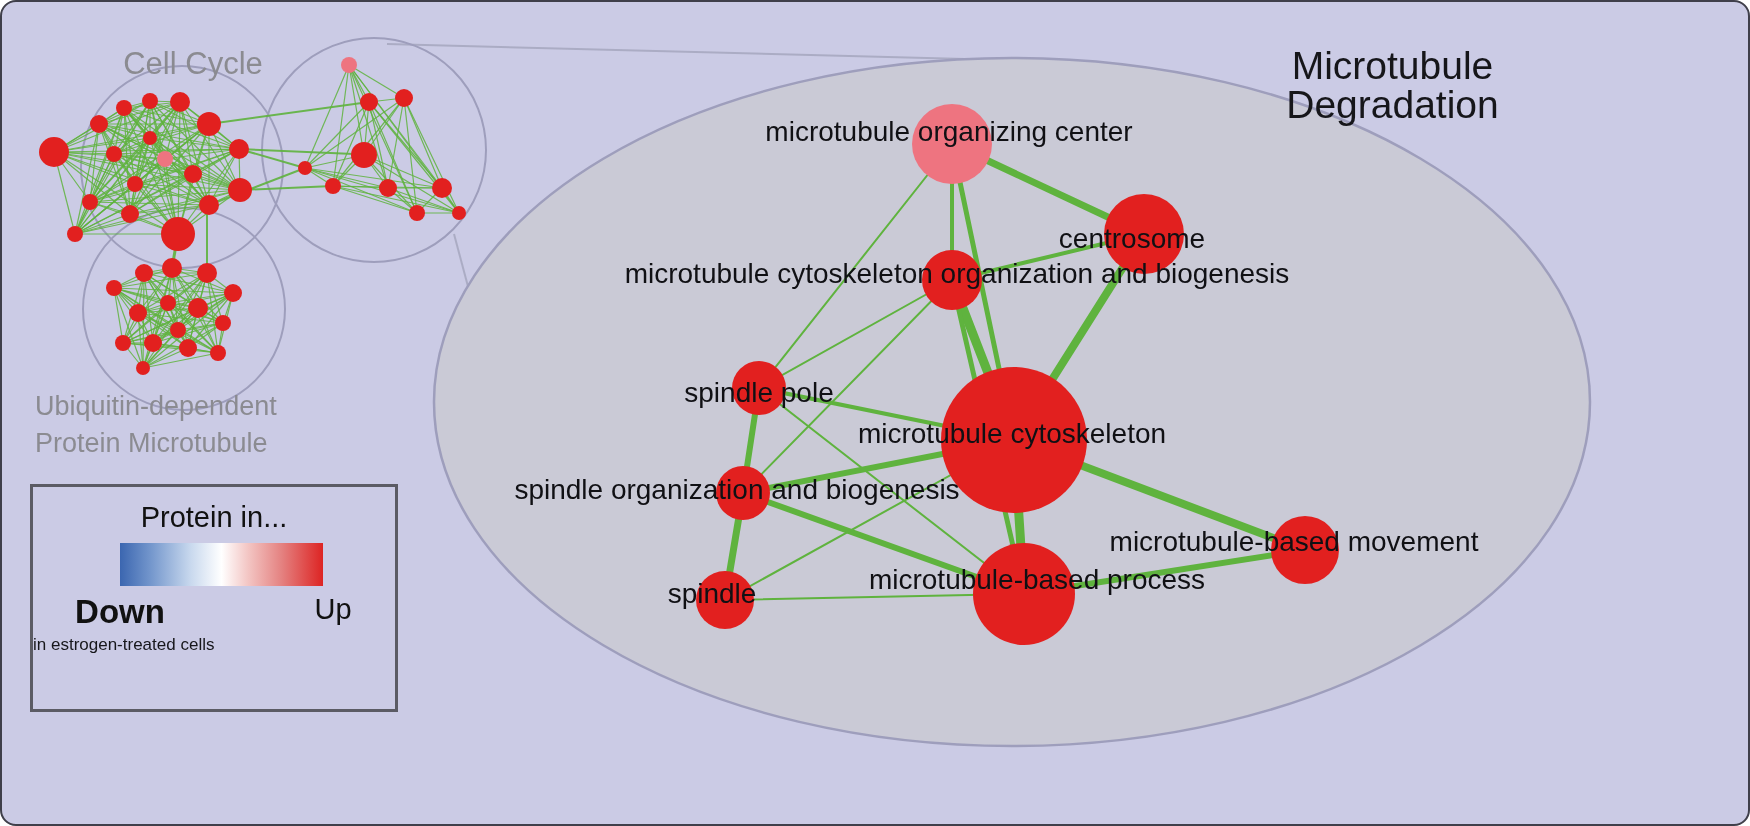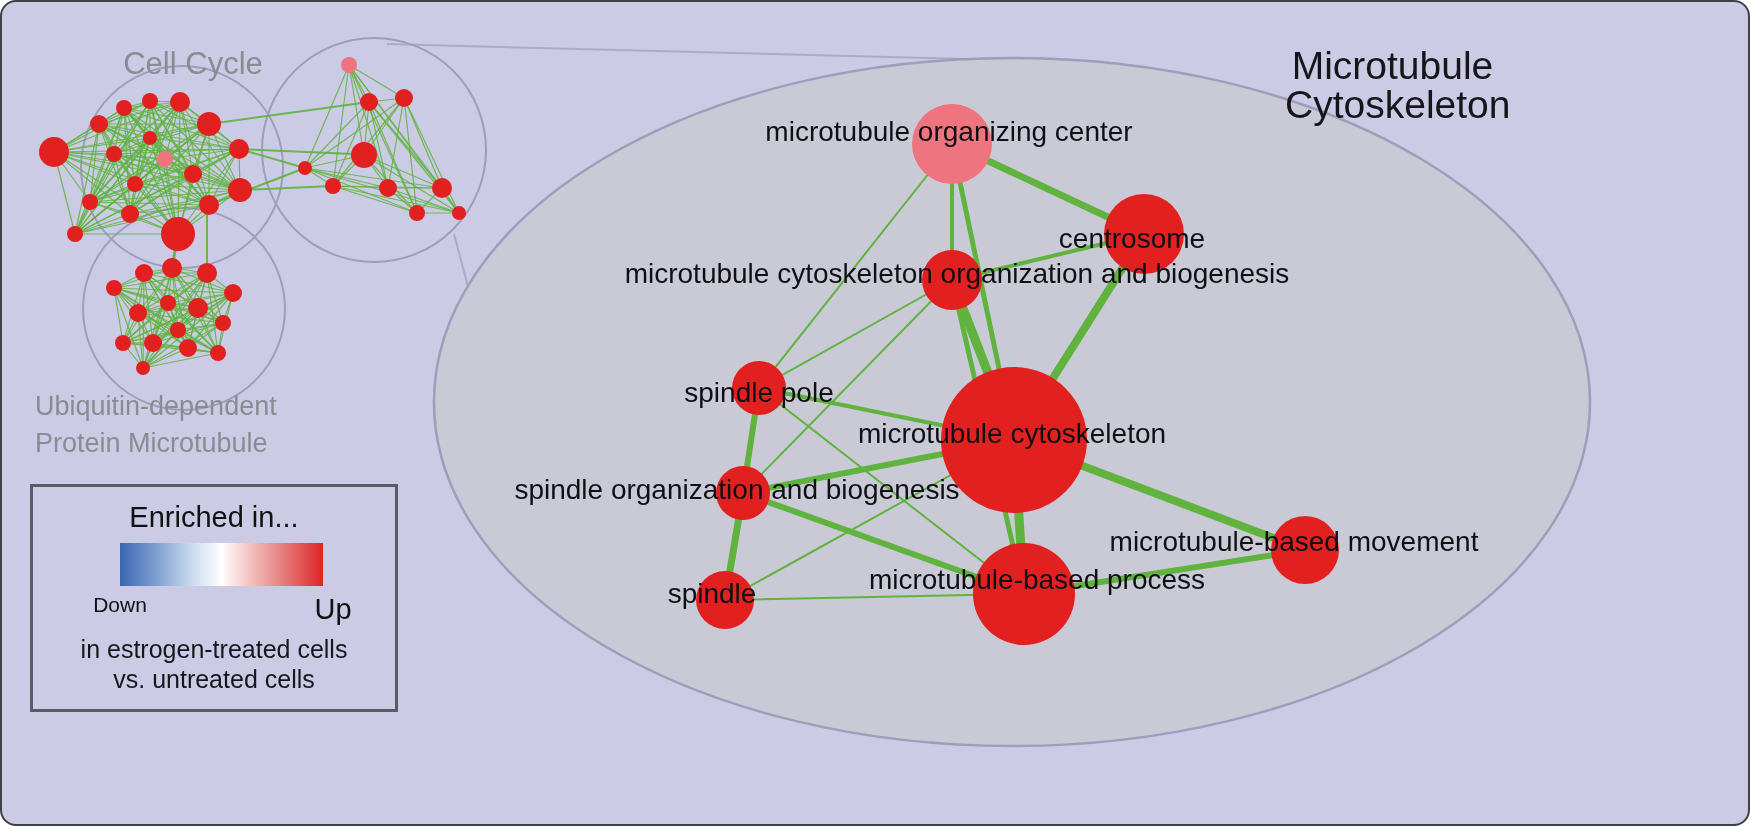--- a/index.html
+++ b/index.html
@@ -6,23 +6,23 @@
   .stage{position:relative;width:1750px;height:826px;background:#cbcbe5;border:2px solid #3f3f4a;
          border-radius:16px;box-sizing:border-box;overflow:hidden;}
   .stage svg{position:absolute;left:0;top:0;}
   .float-label{position:absolute;pointer-events:none;}
   #cell-cycle-label{left:96px;top:44px;width:190px;text-align:center;font-size:31px;color:#8b8b91;}
   #ubiquitin-label{left:33px;top:386px;font-size:27px;line-height:37px;color:#8b8b91;}
   #zoom-title{left:1283px;top:44px;width:215px;text-align:center;font-size:39px;line-height:39px;color:#16161a;}
   .legend{position:absolute;left:28px;top:482px;width:368px;height:228px;border:3px solid #5b5b64;box-sizing:border-box;}
   .legend-title{margin-top:14px;text-align:center;font-size:29px;color:#111111;}
   .legend-bar{position:absolute;left:87px;top:56px;width:203px;height:43px;}
-  .legend-down{position:absolute;left:87px;top:106px;transform:translateX(-50%);font-size:21px;color:#111111;}
+  .legend-down{position:absolute;left:87px;top:106px;transform:translateX(-50%);font-size:33px;color:#111111;font-weight:bold;}
   .legend-up{position:absolute;left:300px;top:106px;transform:translateX(-50%);font-size:29px;color:#111111;}
-  .legend-caption{position:absolute;left:0;width:100%;text-align:center;font-size:25px;color:#17171b;}
+  .legend-caption{position:absolute;left:0;width:100%;font-size:17px;color:#17171b;}
   .cap1{top:148px;}
   .cap2{top:178px;}
   svg text{font-family:"Liberation Sans",sans-serif;}
 </style>
 </head>
 <body>
 
 <div class="stage">
 
   <svg id="net" width="1750" height="826">
@@ -442,25 +442,24 @@
 
   <div id="cell-cycle-label" class="float-label">Cell Cycle</div>
 
   <div id="ubiquitin-label" class="float-label">
     <div>Ubiquitin-dependent</div>
     <div>Protein Microtubule</div>
   </div>
 
   <div id="zoom-title" class="float-label">
     <div>Microtubule</div>
-    <div>Cytoskeleton</div>
+    <div>Degradation</div>
   </div>
 
   <div class="legend">
-    <div class="legend-title">Enriched in...</div>
+    <div class="legend-title">Protein in...</div>
     <div class="legend-bar" id="legend-bar" style="background: linear-gradient(to right, rgb(59, 102, 176) 0%, rgb(115, 150, 204) 15%, rgb(201, 217, 238) 35%, rgb(255, 255, 255) 50%, rgb(243, 198, 196) 63%, rgb(228, 128, 127) 80%, rgb(221, 36, 35) 100%);"></div>
     <div class="legend-down">Down</div>
     <div class="legend-up">Up</div>
     <div class="legend-caption cap1">in estrogen-treated cells</div>
-    <div class="legend-caption cap2">vs. untreated cells</div>
   </div>
 
 </div>
 
 </body></html>

